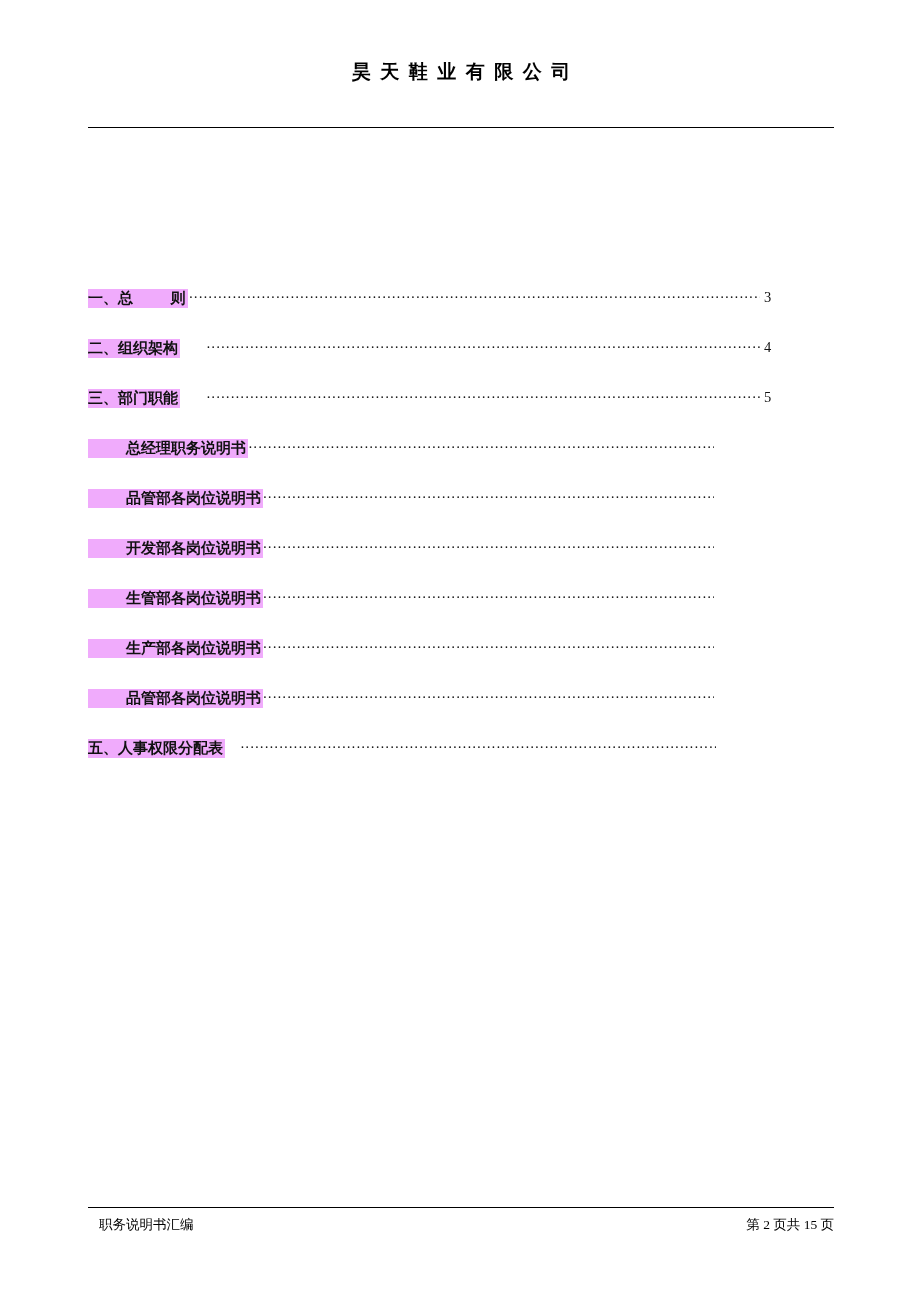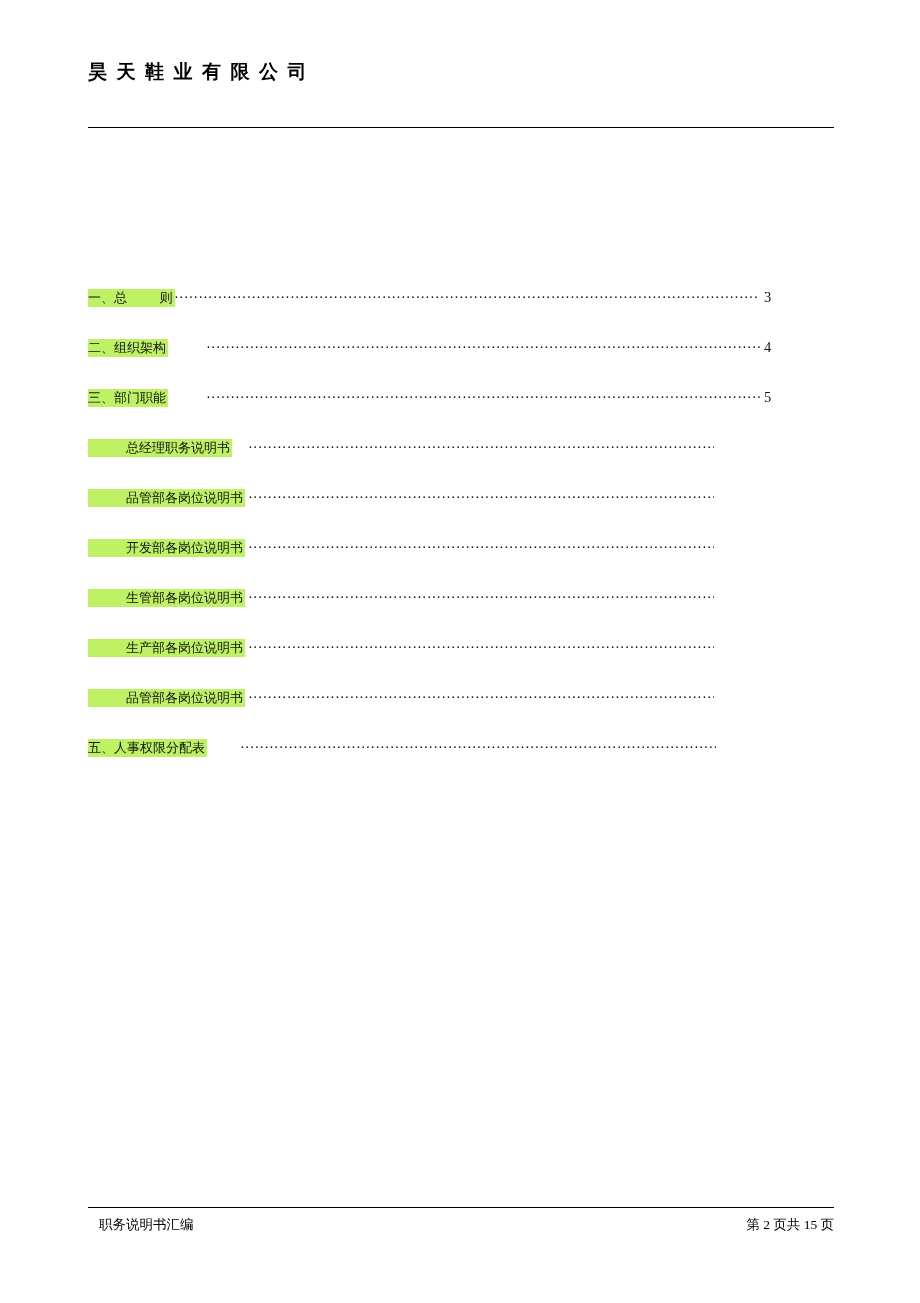--- a/index.html
+++ b/index.html
@@ -27,21 +27,21 @@
   .header {
     position: absolute;
     left: 88px;
     top: 58px;
     width: 746px;
   }
   .header-line-cn {
     font-family: "Liberation Serif", serif;
     font-size: 19px;
     font-weight: bold;
-    text-align: left;
+    text-align: center;
     letter-spacing: 0px;
     line-height: 28px;
     white-space: pre;
   }
   .header-line-en {
     font-family: "Liberation Sans", sans-serif;
     font-size: 19px;
     font-weight: bold;
     text-align: center;
     line-height: 28px;
@@ -81,24 +81,25 @@
     font-family: "Liberation Serif", serif;
     color: #111;
   }
   .toc-row.indent .toc-label { padding-left: 38px; }
 
   .toc-label {
     position: absolute;
     left: 0;
     top: 0;
     white-space: pre;
-    background: #bef264;
+    background: #f0abfc;
     padding-right: 2px;
     z-index: 2;
-    font-size: 13px;
+    font-size: 15px;
+    font-weight: bold;
   }
   .toc-dots {
     position: absolute;
     left: 0;
     top: 0;
     white-space: nowrap;
     overflow: hidden;
     z-index: 1;
     letter-spacing: 0px;
     font-size: 14.5px;

